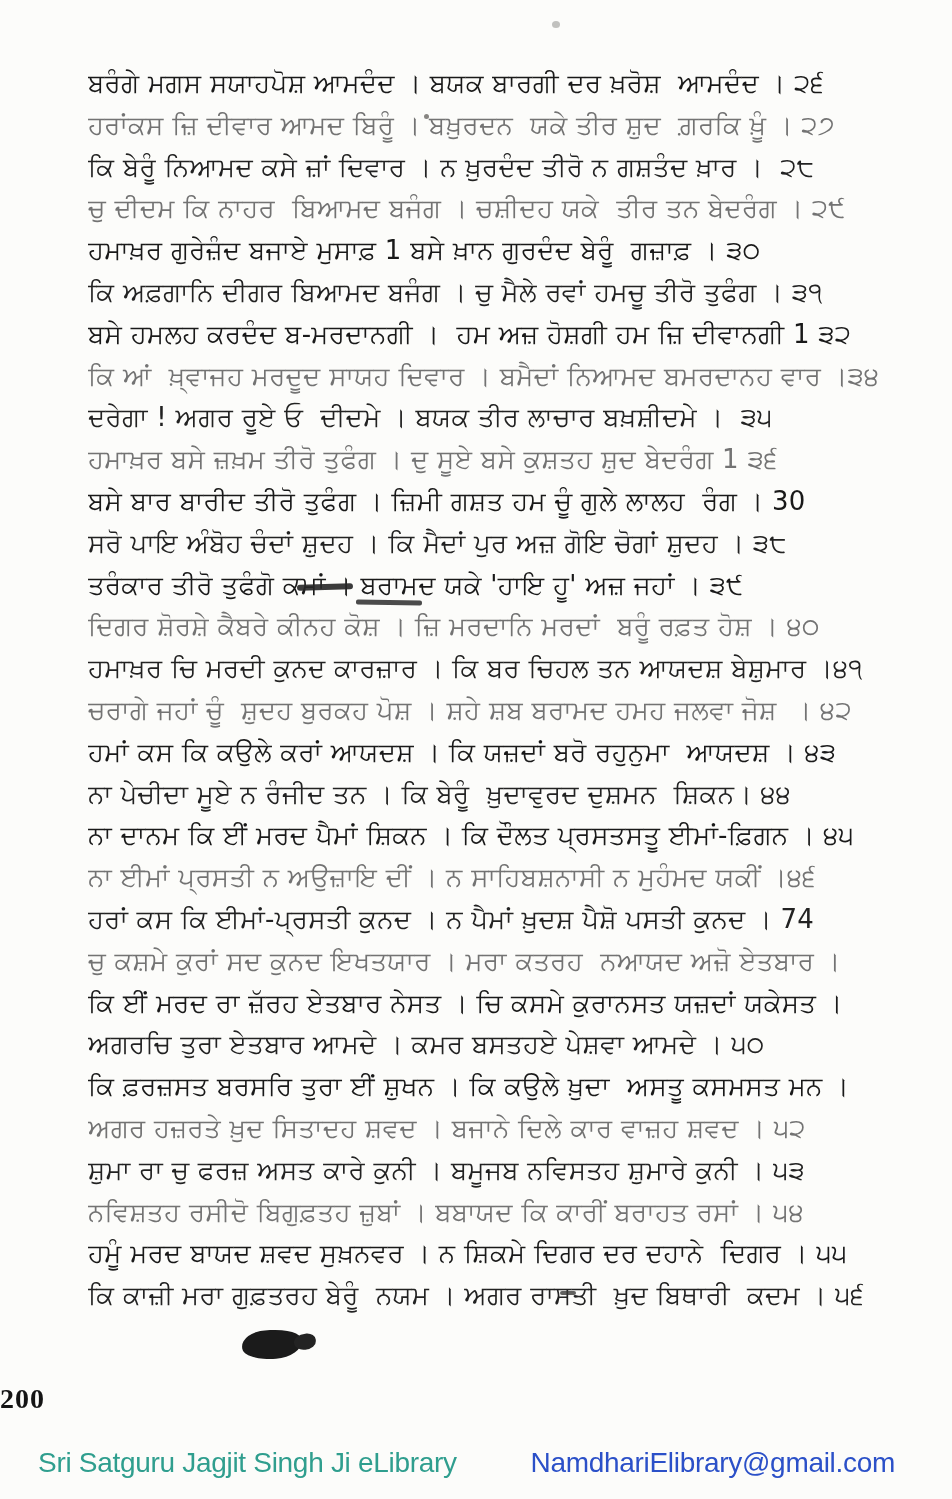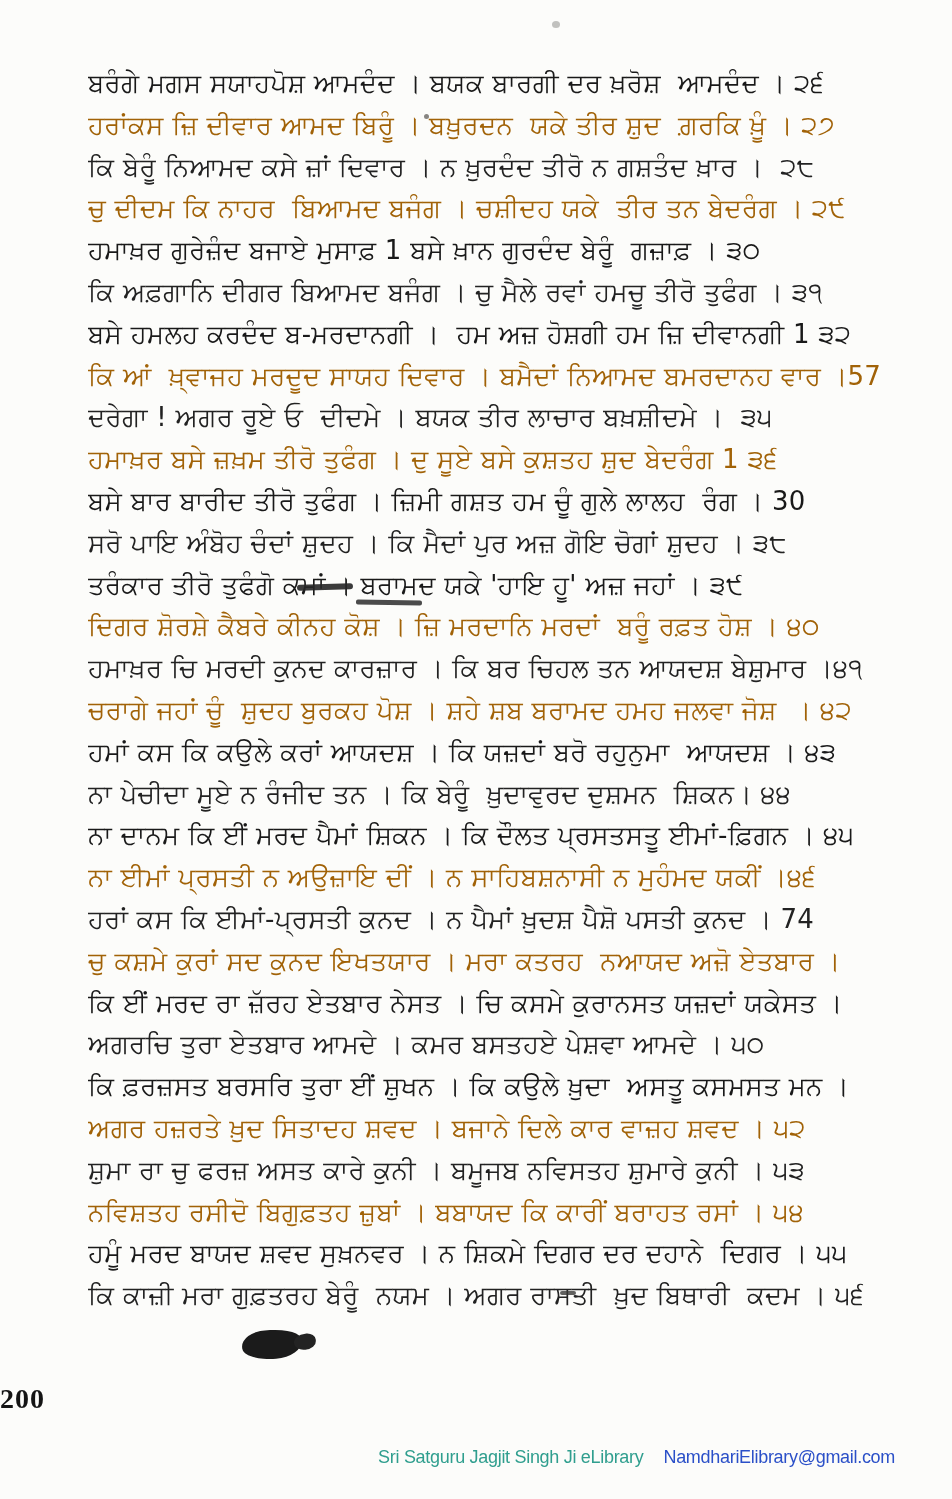--- a/index.html
+++ b/index.html
@@ -13,21 +13,21 @@
     box-shadow:0 0 4px rgba(0,0,0,.15);
   }
   .text-block{
     position:absolute;
     left:88px;top:63px;right:30px;
   }
   .verse-line{
     height:41.8px;
     line-height:41.8px;
     font-size:26px;
-    color:#a16207;
+    color:#737373;
     white-space:pre;
     letter-spacing:.3px;
     overflow:hidden;
   }
   
   .verse-line:nth-child(odd){color:#191919;}
   .verse-line:nth-child(3n){color:#222;}
 
   .page-number{
     position:absolute;
@@ -35,28 +35,27 @@
     font-family:"Liberation Serif",serif;
     font-weight:bold;
     font-size:28px;
     color:#141414;
     letter-spacing:1px;
   }
   .footer{
     position:absolute;
     top:1447px;left:0;right:0;
     display:flex;
-    justify-content:flex-end;
+    justify-content:space-between;
     padding:0 57px 0 38px;
     font-family:"Liberation Sans",sans-serif;
-    font-size:18px;
+    font-size:28px;
     font-weight:400;
     letter-spacing:-.3px;
     white-space:nowrap;
-    gap:20px;
   }
   
   .strike-mark{
     position:absolute;left:297px;top:584px;
     width:56px;height:6px;background:#262626;
     transform:rotate(-1.5deg);border-radius:3px;opacity:.9;
   }
   .underline-mark{
     position:absolute;left:356px;top:600px;
     width:66px;height:5px;background:#2b2b2b;
@@ -85,21 +84,21 @@
 <div class="page">
 
   <div class="text-block">
     <div class="verse-line">ਬਰੰਗੇ ਮਗਸ ਸਯਾਹਪੋਸ਼ ਆਮਦੰਦ । ਬਯਕ ਬਾਰਗੀ ਦਰ ਖ਼ਰੋਸ਼  ਆਮਦੰਦ । ੨੬</div>
     <div class="verse-line">ਹਰਾਂਕਸ ਜ਼ਿ ਦੀਵਾਰ ਆਮਦ ਬਿਰੂੰ । ਬਖ਼ੁਰਦਨ  ਯਕੇ ਤੀਰ ਸ਼ੁਦ  ਗ਼ਰਕਿ ਖ਼ੂੰ । ੨੭</div>
     <div class="verse-line">ਕਿ ਬੇਰੂੰ ਨਿਆਮਦ ਕਸੇ ਜ਼ਾਂ ਦਿਵਾਰ । ਨ ਖ਼ੁਰਦੰਦ ਤੀਰੋ ਨ ਗਸ਼ਤੰਦ ਖ਼ਾਰ ।  ੨੮</div>
     <div class="verse-line">ਚੁ ਦੀਦਮ ਕਿ ਨਾਹਰ  ਬਿਆਮਦ ਬਜੰਗ । ਚਸ਼ੀਦਹ ਯਕੇ  ਤੀਰ ਤਨ ਬੇਦਰੰਗ । ੨੯</div>
     <div class="verse-line">ਹਮਾਖ਼ਰ ਗੁਰੇਜ਼ੰਦ ਬਜਾਏ ਮੁਸਾਫ਼ 1 ਬਸੇ ਖ਼ਾਨ ਗੁਰਦੰਦ ਬੇਰੂੰ  ਗਜ਼ਾਫ਼ । ੩੦</div>
     <div class="verse-line">ਕਿ ਅਫ਼ਗਾਨਿ ਦੀਗਰ ਬਿਆਮਦ ਬਜੰਗ । ਚੁ ਮੈਲੇ ਰਵਾਂ ਹਮਚੂ ਤੀਰੋ ਤੁਫੰਗ । ੩੧</div>
     <div class="verse-line">ਬਸੇ ਹਮਲਹ ਕਰਦੰਦ ਬ-ਮਰਦਾਨਗੀ ।  ਹਮ ਅਜ਼ ਹੋਸ਼ਗੀ ਹਮ ਜ਼ਿ ਦੀਵਾਨਗੀ 1 ੩੨</div>
-    <div class="verse-line">ਕਿ ਆਂ  ਖ਼੍ਵਾਜਹ ਮਰਦੂਦ ਸਾਯਹ ਦਿਵਾਰ । ਬਮੈਦਾਂ ਨਿਆਮਦ ਬਮਰਦਾਨਹ ਵਾਰ ।57</div>
+    <div class="verse-line">ਕਿ ਆਂ  ਖ਼੍ਵਾਜਹ ਮਰਦੂਦ ਸਾਯਹ ਦਿਵਾਰ । ਬਮੈਦਾਂ ਨਿਆਮਦ ਬਮਰਦਾਨਹ ਵਾਰ ।੩੪</div>
     <div class="verse-line">ਦਰੇਗਾ ! ਅਗਰ ਰੂਏ ਓ  ਦੀਦਮੇ । ਬਯਕ ਤੀਰ ਲਾਚਾਰ ਬਖ਼ਸ਼ੀਦਮੇ ।  ੩੫</div>
     <div class="verse-line">ਹਮਾਖ਼ਰ ਬਸੇ ਜ਼ਖ਼ਮ ਤੀਰੋ ਤੁਫੰਗ । ਦੁ ਸੂਏ ਬਸੇ ਕੁਸ਼ਤਹ ਸ਼ੁਦ ਬੇਦਰੰਗ 1 ੩੬</div>
     <div class="verse-line">ਬਸੇ ਬਾਰ ਬਾਰੀਦ ਤੀਰੋ ਤੁਫੰਗ । ਜ਼ਿਮੀ ਗਸ਼ਤ ਹਮ ਚੂੰ ਗੁਲੇ ਲਾਲਹ  ਰੰਗ । 30</div>
     <div class="verse-line">ਸਰੋ ਪਾਇ ਅੰਬੋਹ ਚੰਦਾਂ ਸ਼ੁਦਹ । ਕਿ ਮੈਦਾਂ ਪੁਰ ਅਜ਼ ਗੋਇ ਚੋਗਾਂ ਸ਼ੁਦਹ । ੩੮</div>
     <div class="verse-line">ਤਰੰਕਾਰ ਤੀਰੋ ਤੁਫੰਗੋ ਕਮਾਂ । ਬਰਾਮਦ ਯਕੇ 'ਹਾਇ ਹੂ' ਅਜ਼ ਜਹਾਂ । ੩੯</div>
     <div class="verse-line">ਦਿਗਰ ਸ਼ੋਰਸ਼ੇ ਕੈਬਰੇ ਕੀਨਹ ਕੋਸ਼ । ਜ਼ਿ ਮਰਦਾਨਿ ਮਰਦਾਂ  ਬਰੂੰ ਰਫ਼ਤ ਹੋਸ਼ । ੪੦</div>
     <div class="verse-line">ਹਮਾਖ਼ਰ ਚਿ ਮਰਦੀ ਕੁਨਦ ਕਾਰਜ਼ਾਰ । ਕਿ ਬਰ ਚਿਹਲ ਤਨ ਆਯਦਸ਼ ਬੇਸ਼ੁਮਾਰ ।੪੧</div>
     <div class="verse-line">ਚਰਾਗੇ ਜਹਾਂ ਚੂੰ  ਸ਼ੁਦਹ ਬੁਰਕਹ ਪੋਸ਼ । ਸ਼ਹੇ ਸ਼ਬ ਬਰਾਮਦ ਹਮਹ ਜਲਵਾ ਜੋਸ਼  । ੪੨</div>
     <div class="verse-line">ਹਮਾਂ ਕਸ ਕਿ ਕਉਲੇ ਕਰਾਂ ਆਯਦਸ਼ । ਕਿ ਯਜ਼ਦਾਂ ਬਰੋ ਰਹੁਨੁਮਾ  ਆਯਦਸ਼ । ੪੩</div>
     <div class="verse-line">ਨਾ ਪੇਚੀਦਾ ਮੂਏ ਨ ਰੰਜੀਦ ਤਨ । ਕਿ ਬੇਰੂੰ  ਖ਼ੁਦਾਵੁਰਦ ਦੁਸ਼ਮਨ  ਸ਼ਿਕਨ। ੪੪</div>

